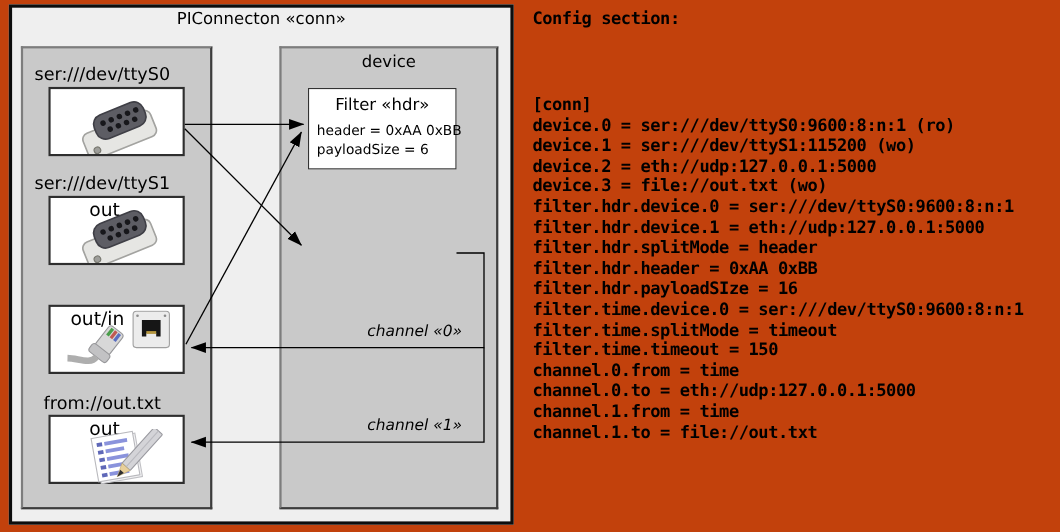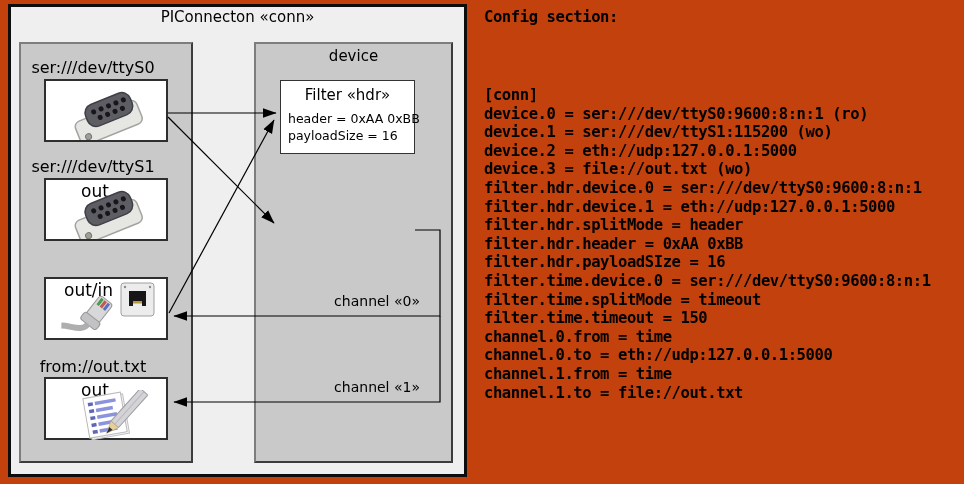--- a/index.html
+++ b/index.html
@@ -27,21 +27,21 @@
   .icon-abs{position:absolute;}
 
   
   .filter-box{position:absolute;left:280px;width:135px;background:#fff;
               border:1.5px solid #333;box-sizing:border-box;}
   .filter-title{position:absolute;left:0;right:0;top:5px;text-align:center;font-size:15px;}
   .filter-prop{position:absolute;left:7px;right:2px;font-size:12.5px;white-space:nowrap;}
 
   
   .channel-label{position:absolute;width:180px;left:240px;text-align:right;
-                 padding-right:2px;font-size:14px;}
+                 padding-right:2px;font-size:14px;font-style:italic;}
 
   
   #wires{position:absolute;left:0;top:0;width:964px;height:484px;pointer-events:none;}
 
   
   .config{position:absolute;left:484px;top:0;width:478px;}
   .config-heading{position:absolute;left:0;top:8px;
                   font-family:"DejaVu Sans Mono", monospace;font-weight:bold;
                   font-size:15.5px;letter-spacing:-0.4px;}
   .config-lines{position:absolute;left:0;top:46px;
@@ -146,21 +146,21 @@
         <line x1="48" y1="-6" x2="48" y2="38" stroke="#b9b9bf"></line>
         <polygon points="43,38 53,38 48,50" fill="#e8cf9a" stroke="#b8a570" stroke-width="0.5"></polygon>
         <polygon points="45.8,43.5 50.2,43.5 48,50" fill="#2d2d30"></polygon>
       </g>
     </svg>
   </div>
 
   <div class="filter-box" style="top:80px;height:74px">
     <div class="filter-title">Filter «hdr»</div>
     <div class="filter-prop" style="top:30px">header = 0xAA 0xBB</div>
-    <div class="filter-prop" style="top:47px">payloadSize = 16</div>
+    <div class="filter-prop" style="top:47px">payloadSize = 6</div>
   </div>
 
 
   <div class="channel-label" style="top:293px">channel «0»</div>
   <div class="channel-label" style="top:379px">channel «1»</div>
 
   <svg id="wires">
     <defs>
       <marker id="arr" viewBox="0 0 12 10" refX="11" refY="5" markerWidth="12" markerHeight="10" orient="auto-start-reverse">
         <path d="M0,0.9 L11.5,5 L0,9.1 z" fill="#000"></path>

